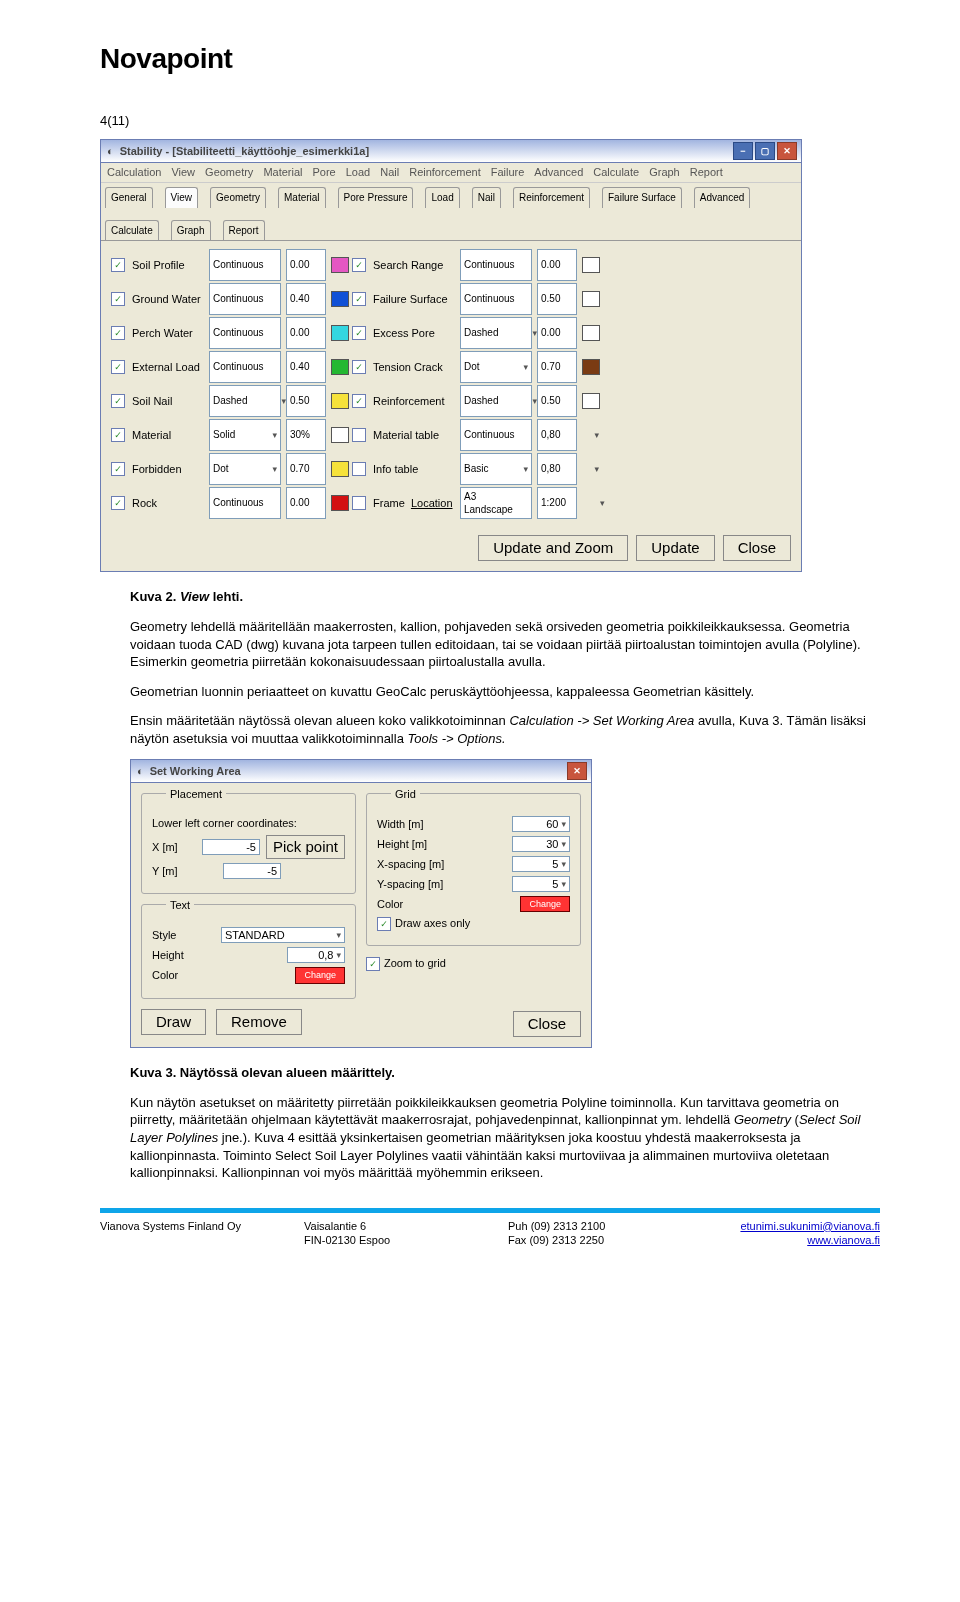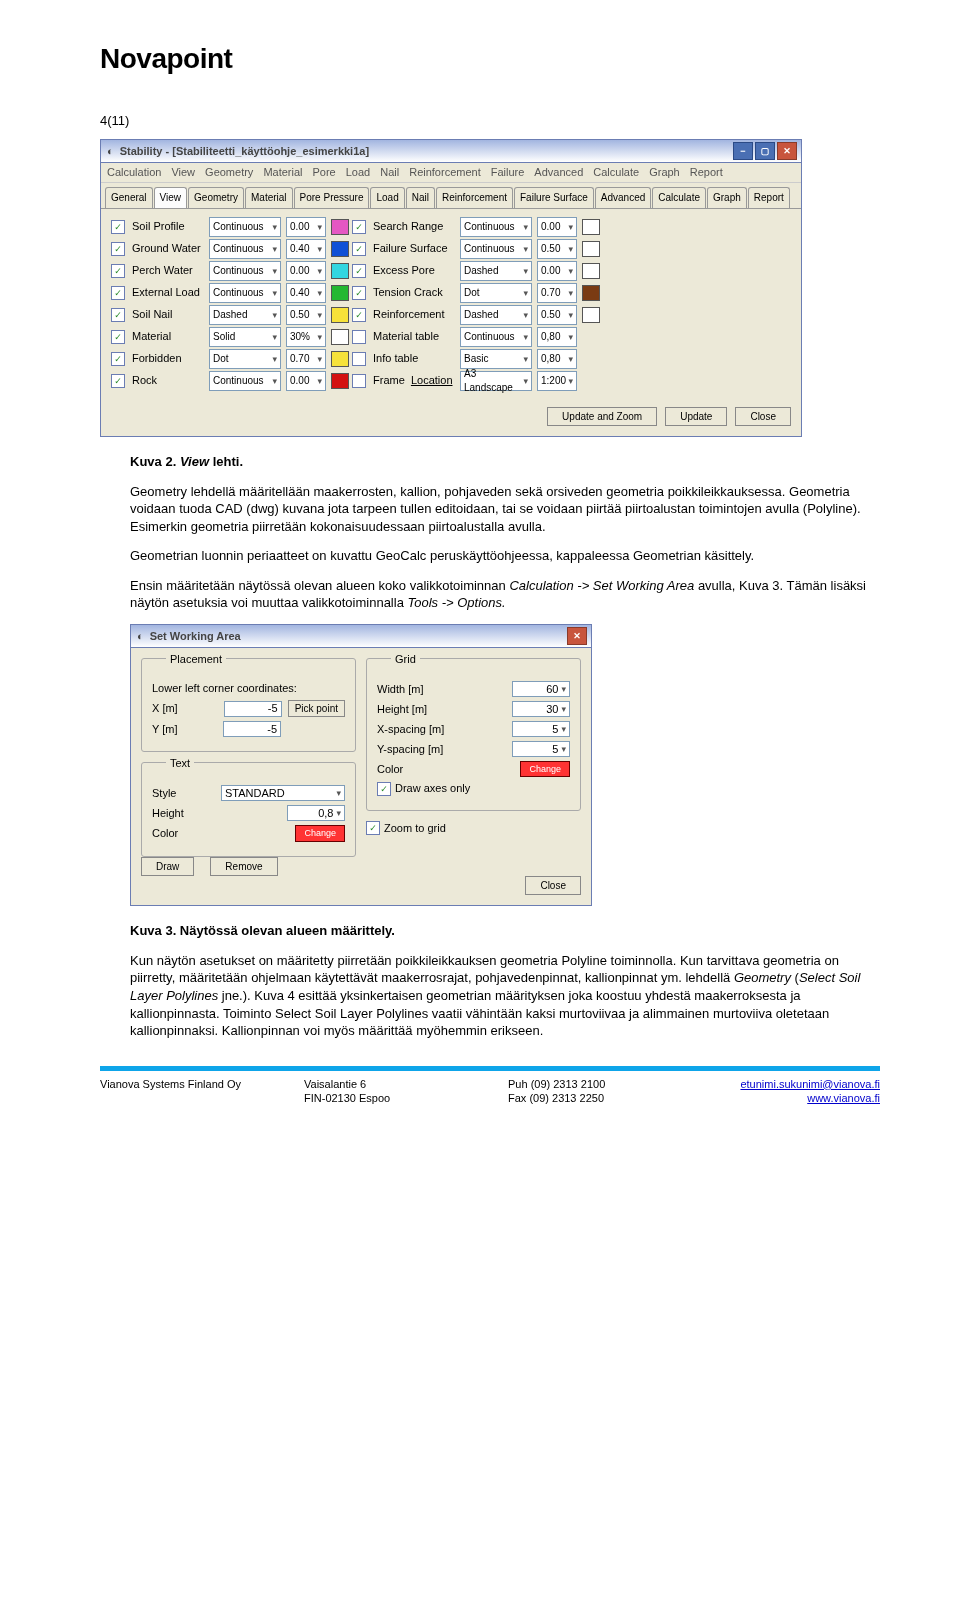--- a/index.html
+++ b/index.html
@@ -80,21 +80,21 @@
   .menubar {
     display: flex;
     gap: 10px;
     padding: 2px 6px;
     background: #ece9d8;
     border-bottom: 1px solid #ccc;
     color: #555;
   }
   .tabstrip {
     display: flex;
-    gap: 1px;
+    gap: 12px;
     padding: 4px 4px 0;
     border-bottom: 1px solid #999;
     flex-wrap: wrap;
     font-size:10px;
   }
   .tab {
     padding: 3px 5px;
     border: 1px solid #999;
     border-bottom: none;
     background: #ece9d8;
@@ -123,42 +123,43 @@
     color: #2a8a2a;
   }
   .select, .numfield {
     border: 1px solid #7f9db9;
     background: #fff;
     padding: 1px 3px;
     display: flex;
     justify-content: space-between;
     align-items: center;
     font-size: 10px;
-    height: 20px;
+    height: 32px;
     box-sizing: border-box;
+    gap: 32px;
   }
   .select .arrow {
     font-size: 9px; color: #555;
     margin-left:2px;
   }
   .swatch {
     width: 16px; height: 14px;
     border: 1px solid #555;
   }
   .dlg-buttons {
     display: flex;
     justify-content: flex-end;
     gap: 8px;
     padding: 6px 10px 10px;
   }
   .btn {
     border: 1px solid #888;
     background: #ece9d8;
     padding: 2px 14px;
-    font-size: 10px;
+    font-size: 15px;
   }
   
   .doc {
     margin-left: 30px;
     margin-right: 10px;
   }
   .caption {
     font-weight: bold;
     margin: 6px 0 12px;
   }
@@ -524,21 +525,21 @@
             <span class="field sel-sm">
                 <span>0,8</span>
                 <span class="arrow">▾</span>
               </span>
           </div>
           <div class="formrow">
             <span class="lbl">Color</span>
             <span class="color-btn">Change</span>
           </div>
         </div>
-        <div style="display:flex; gap:16px; ">
+        <div style="display:flex; gap:10px; margin-top:10px;">
           <div class="btn">Draw</div>
           <div class="btn">Remove</div>
         </div>
       </div>
       <div>
         <div class="groupbox">
           <div class="legend">Grid</div>
           <div class="formrow">
               <span class="lbl">Width [m]</span>
               <span class="field sel-sm">

